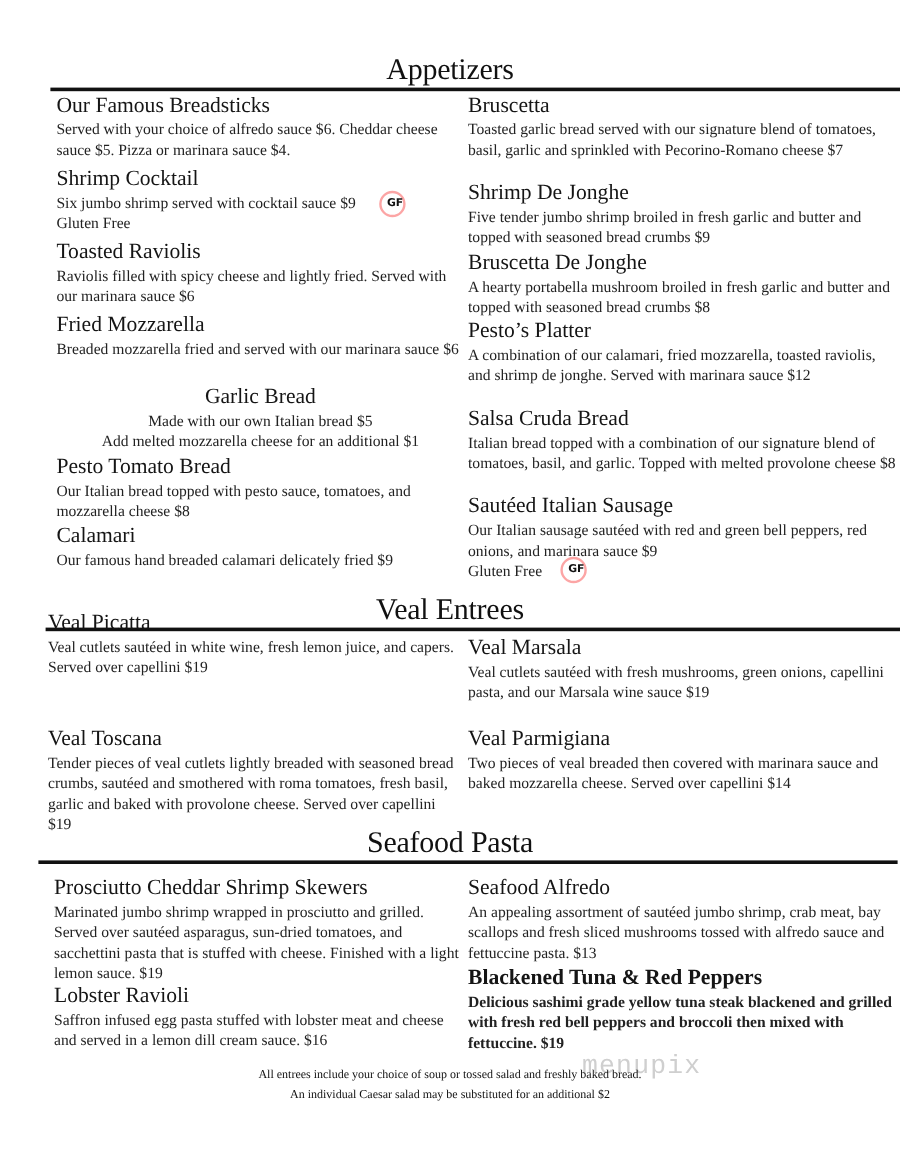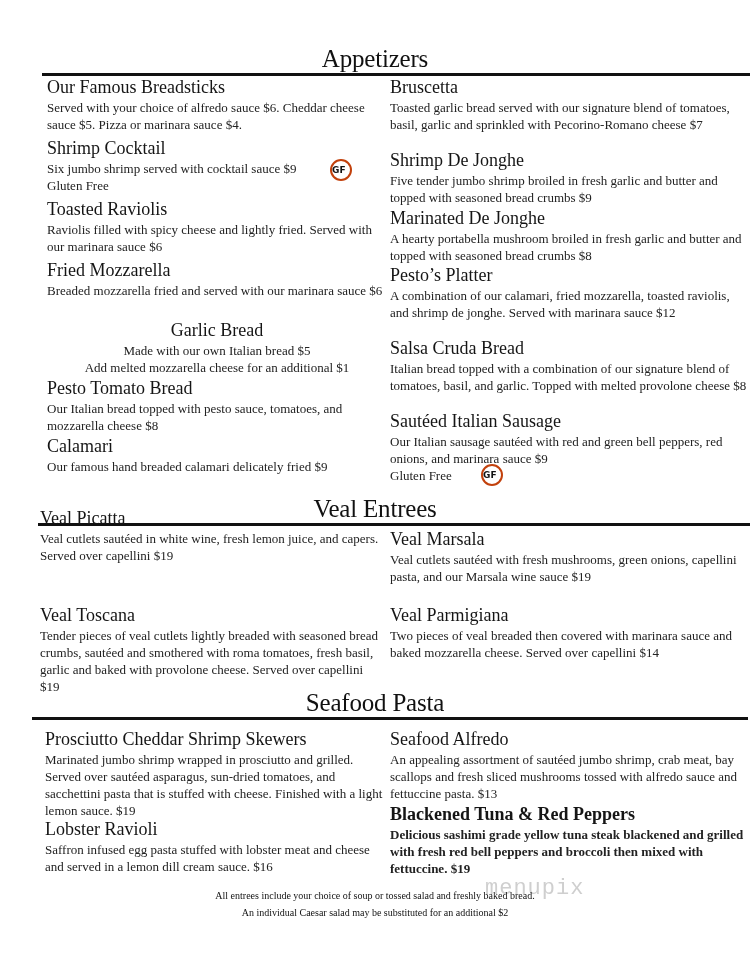--- a/index.html
+++ b/index.html
@@ -4,23 +4,23 @@
 <style>
   html, body { margin: 0; padding: 0; background: #ffffff; }
   body { width: 750px; height: 971px; position: relative; overflow: hidden;
          font-family: "Liberation Serif", "DejaVu Serif", serif; color: #111; }
   .section-title { position: absolute; left: 0; width: 750px; text-align: center;
                    font-size: 25px; line-height: 28px; color: #111; letter-spacing: -0.2px; }
   .rule { position: absolute; height: 3px; background: #111; }
   .item { position: absolute; width: 340px; }
   .item-name { font-size: 18px; line-height: 21px; color: #151515; white-space: nowrap; }
   .item-desc { font-size: 13px; line-height: 17px; color: #222; margin-top: 1px; }
-  .gf { position: absolute; width: 18px; height: 18px; border: 2px solid #c2410c; border-radius: 50%;
+  .gf { position: absolute; width: 18px; height: 18px; border: 2px solid #fca5a5; border-radius: 50%;
         font-family: "DejaVu Sans", sans-serif; font-weight: bold; font-size: 9px;
-        line-height: 18px; text-align: left; color: #111; margin-left: 14px; }
+        line-height: 18px; text-align: right; color: #111; }
   .footer { position: absolute; left: 0; width: 750px; text-align: center;
             font-size: 10px; line-height: 17px; color: #111; }
   .watermark { position: absolute; left: 485px; top: 876px; font-family: Liberation Mono, monospace;
                font-size: 22px; color: #cfcfcf; letter-spacing: 1px; }
 </style>
 </head>
 <body>
 
 <div class="section-title" style="top:45px;">Appetizers</div>
 <div class="rule" style="top:73px; left:42px; width:710px;"></div>
@@ -59,21 +59,21 @@
 
 <div class="item" style="left:390px; top:77px; width:360px;">
   <div class="item-name">Bruscetta</div>
   <div class="item-desc">Toasted garlic bread served with our signature blend of tomatoes, basil, garlic and sprinkled with Pecorino-Romano cheese $7</div>
 </div>
 <div class="item" style="left:390px; top:150px; width:360px;">
   <div class="item-name">Shrimp De Jonghe</div>
   <div class="item-desc">Five tender jumbo shrimp broiled in fresh garlic and butter and topped with seasoned bread crumbs $9</div>
 </div>
 <div class="item" style="left:390px; top:208px; width:360px;">
-  <div class="item-name">Marinated De Jonghe</div>
+  <div class="item-name">Bruscetta De Jonghe</div>
   <div class="item-desc">A hearty portabella mushroom broiled in fresh garlic and butter and topped with seasoned bread crumbs $8</div>
 </div>
 <div class="item" style="left:390px; top:265px; width:360px;">
   <div class="item-name">Pesto’s Platter</div>
   <div class="item-desc">A combination of our calamari, fried mozzarella, toasted raviolis, and shrimp de jonghe.  Served with marinara sauce $12</div>
 </div>
 <div class="item" style="left:390px; top:338px; width:360px;">
   <div class="item-name">Salsa Cruda Bread</div>
   <div class="item-desc">Italian bread topped with a combination of our signature blend of tomatoes, basil, and garlic.  Topped with melted provolone cheese $8</div>
 </div>

